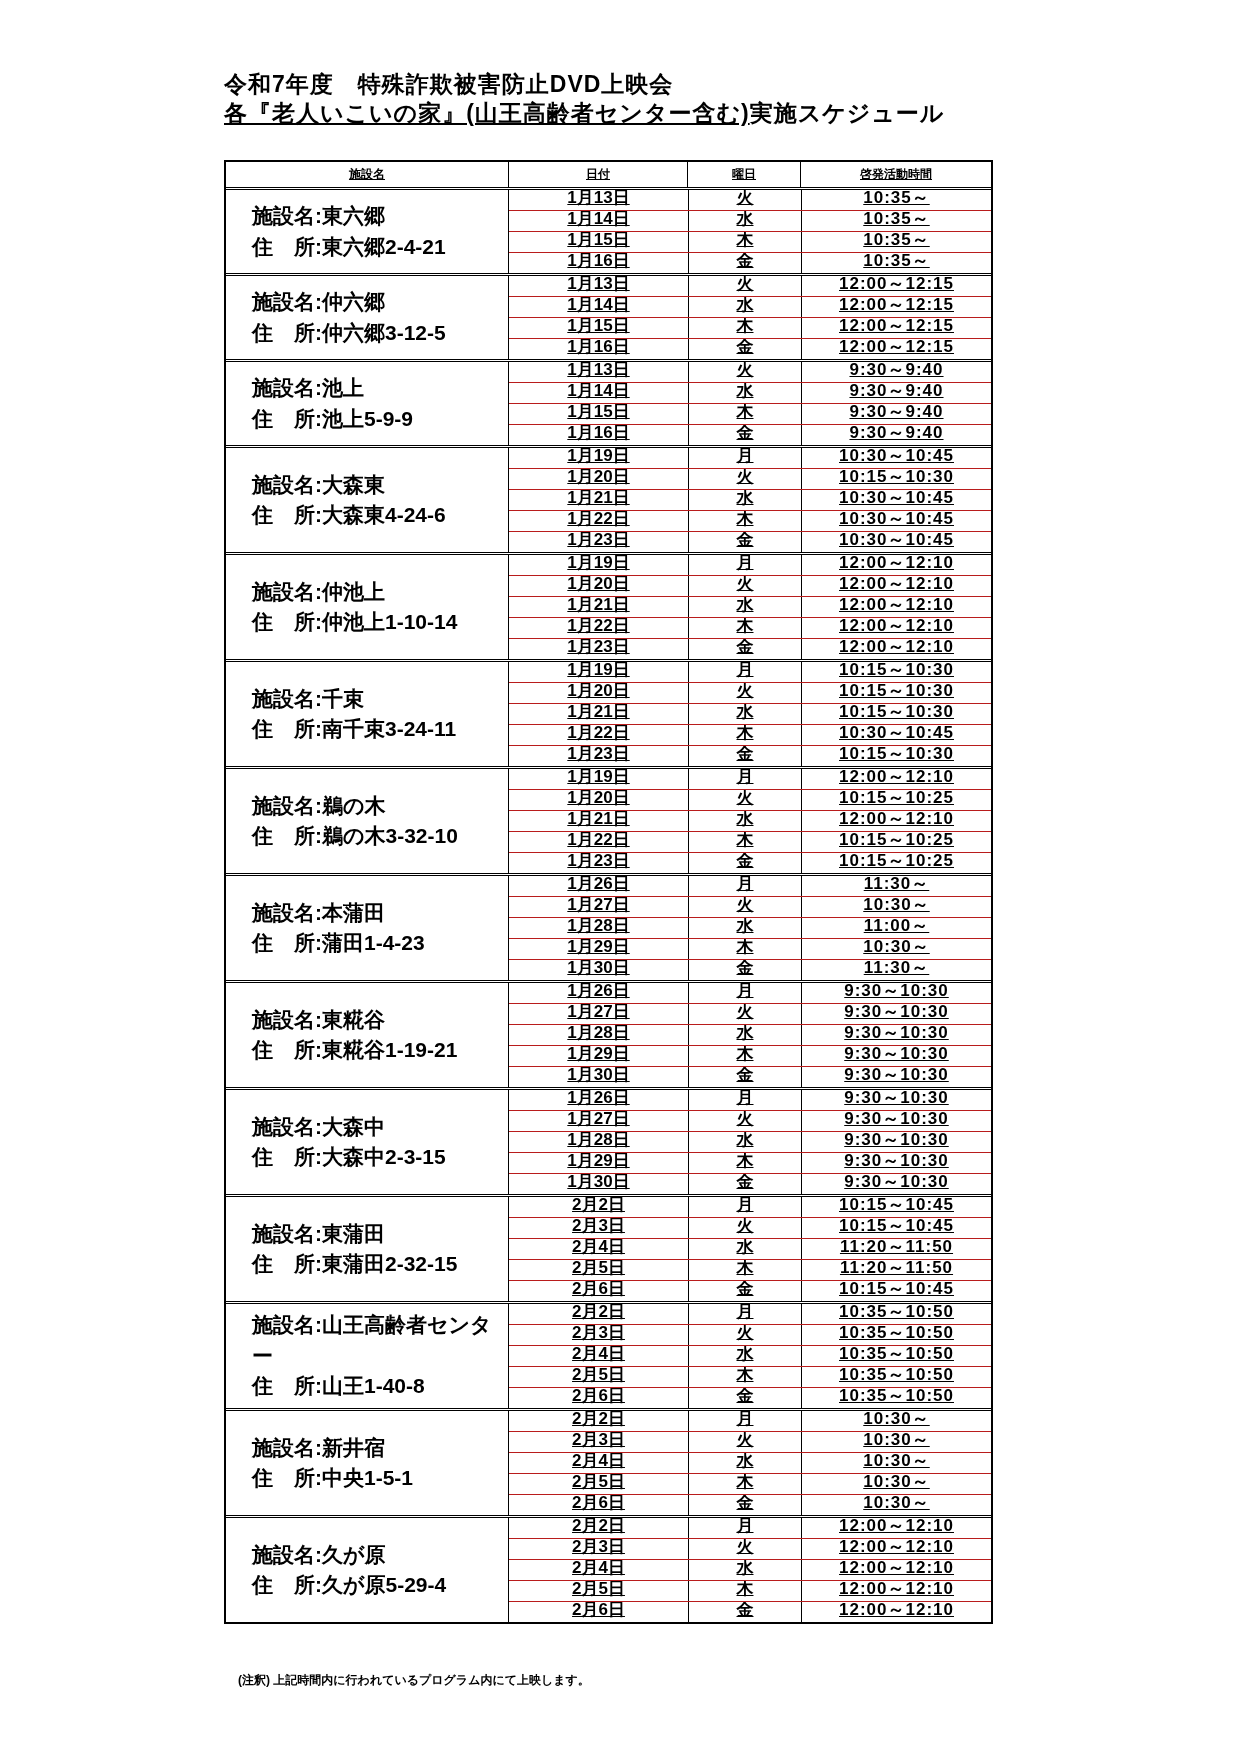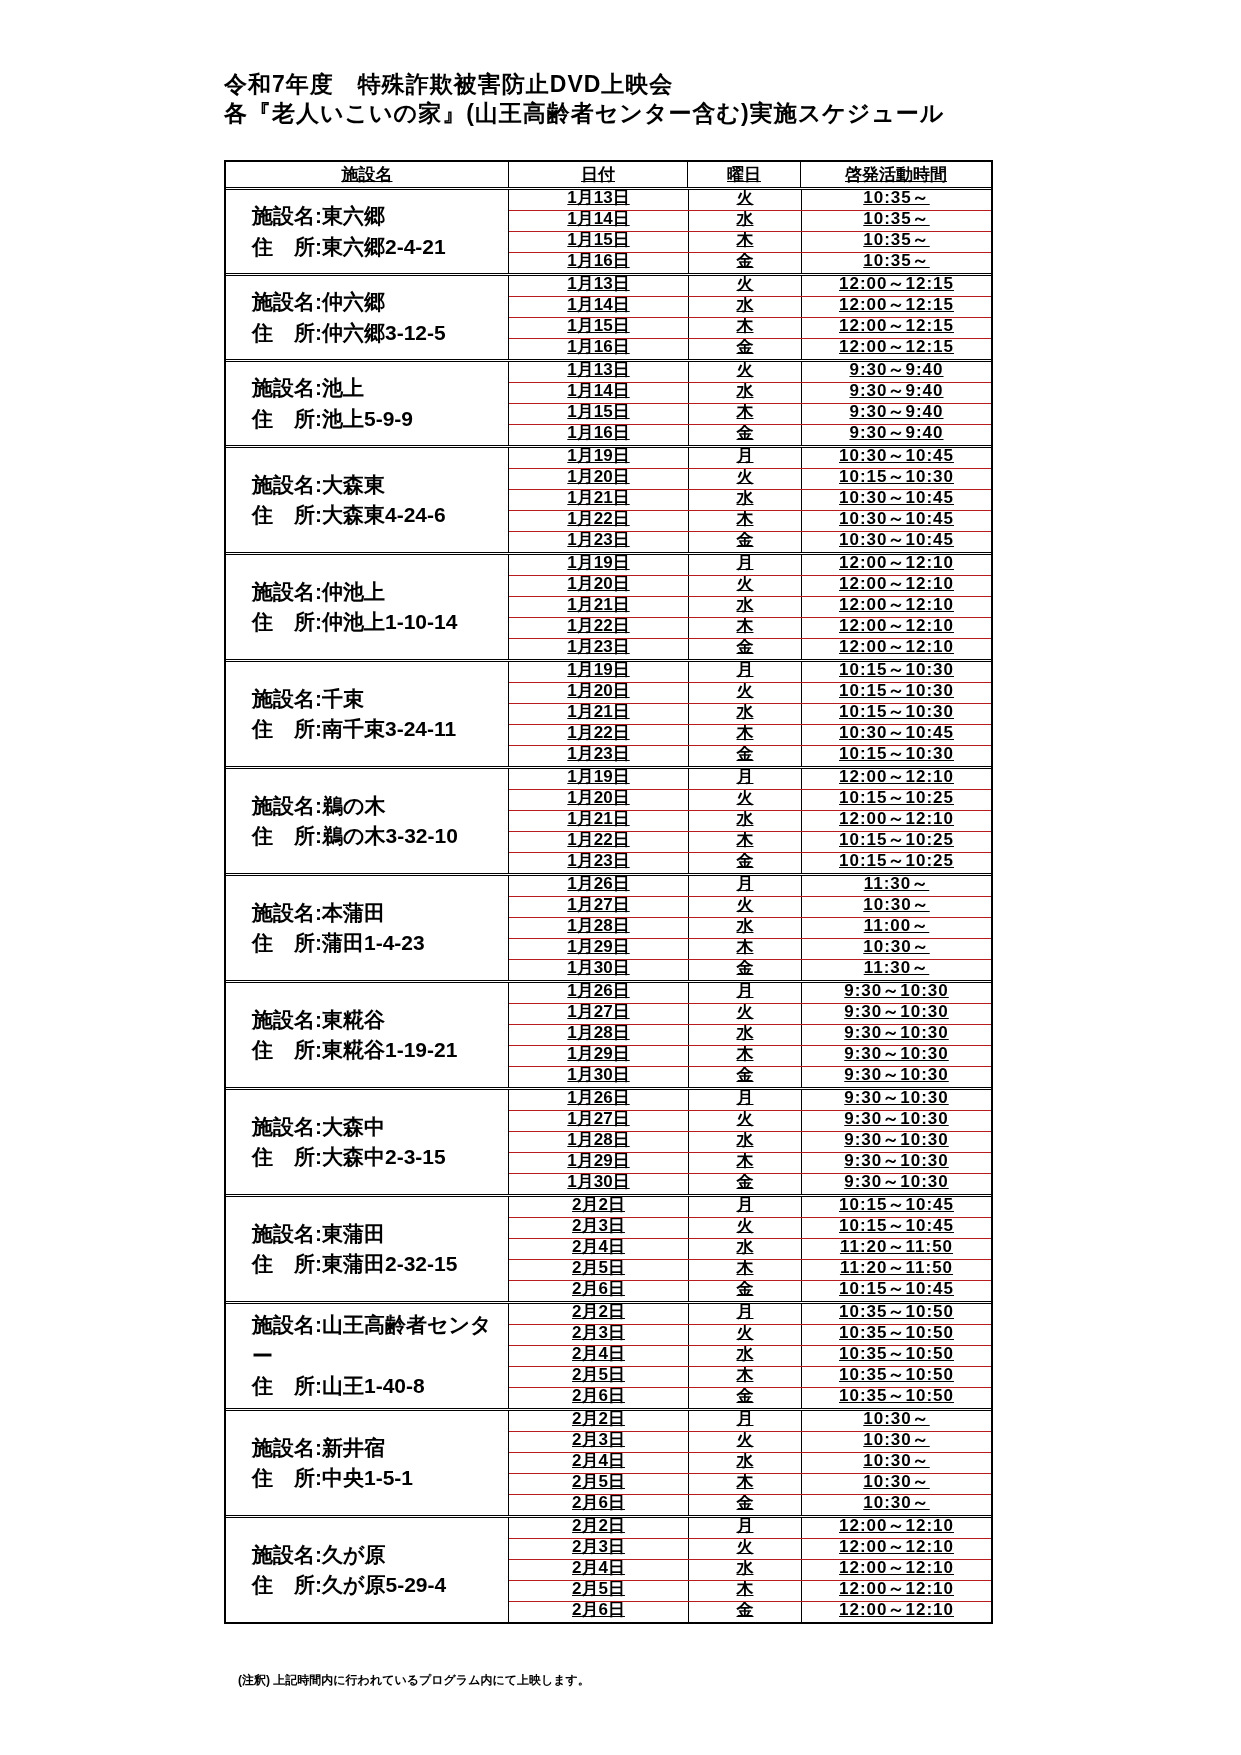--- a/index.html
+++ b/index.html
@@ -15,41 +15,41 @@
   }
   .title-area {
     position:absolute;
     top:70px;
     left:224px;
     width:769px;
     line-height:1.25;
   }
   .title-line1 { font-size:23px; letter-spacing:1px; }
   .title-line2 { font-size:23px; letter-spacing:1px; }
-  .title-line2 .u { }
+  .title-line2 .u { text-decoration:underline; }
 
   .schedule-table {
     position:absolute;
     top:160px;
     left:224px;
     width:769px;
     border:2px solid #000;
     box-sizing:border-box;
     background:#fff;
   }
   .header-row {
     display:flex;
     height:25px;
     align-items:center;
     border-bottom:3px double #000;
   }
   .hcell {
     box-sizing:border-box;
     text-align:center;
-    font-size:17px;
+    font-size:12px;
     height:100%;
     display:flex;
     align-items:center;
     justify-content:center;
   }
   .hcell span { text-decoration:underline; }
   .hcell + .hcell { border-left:1px solid #000; }
   .col-facility { width:282px; }
   .col-date    { width:179px;font-family:Liberation Serif, serif; }
   .col-day     { width:113px; }

